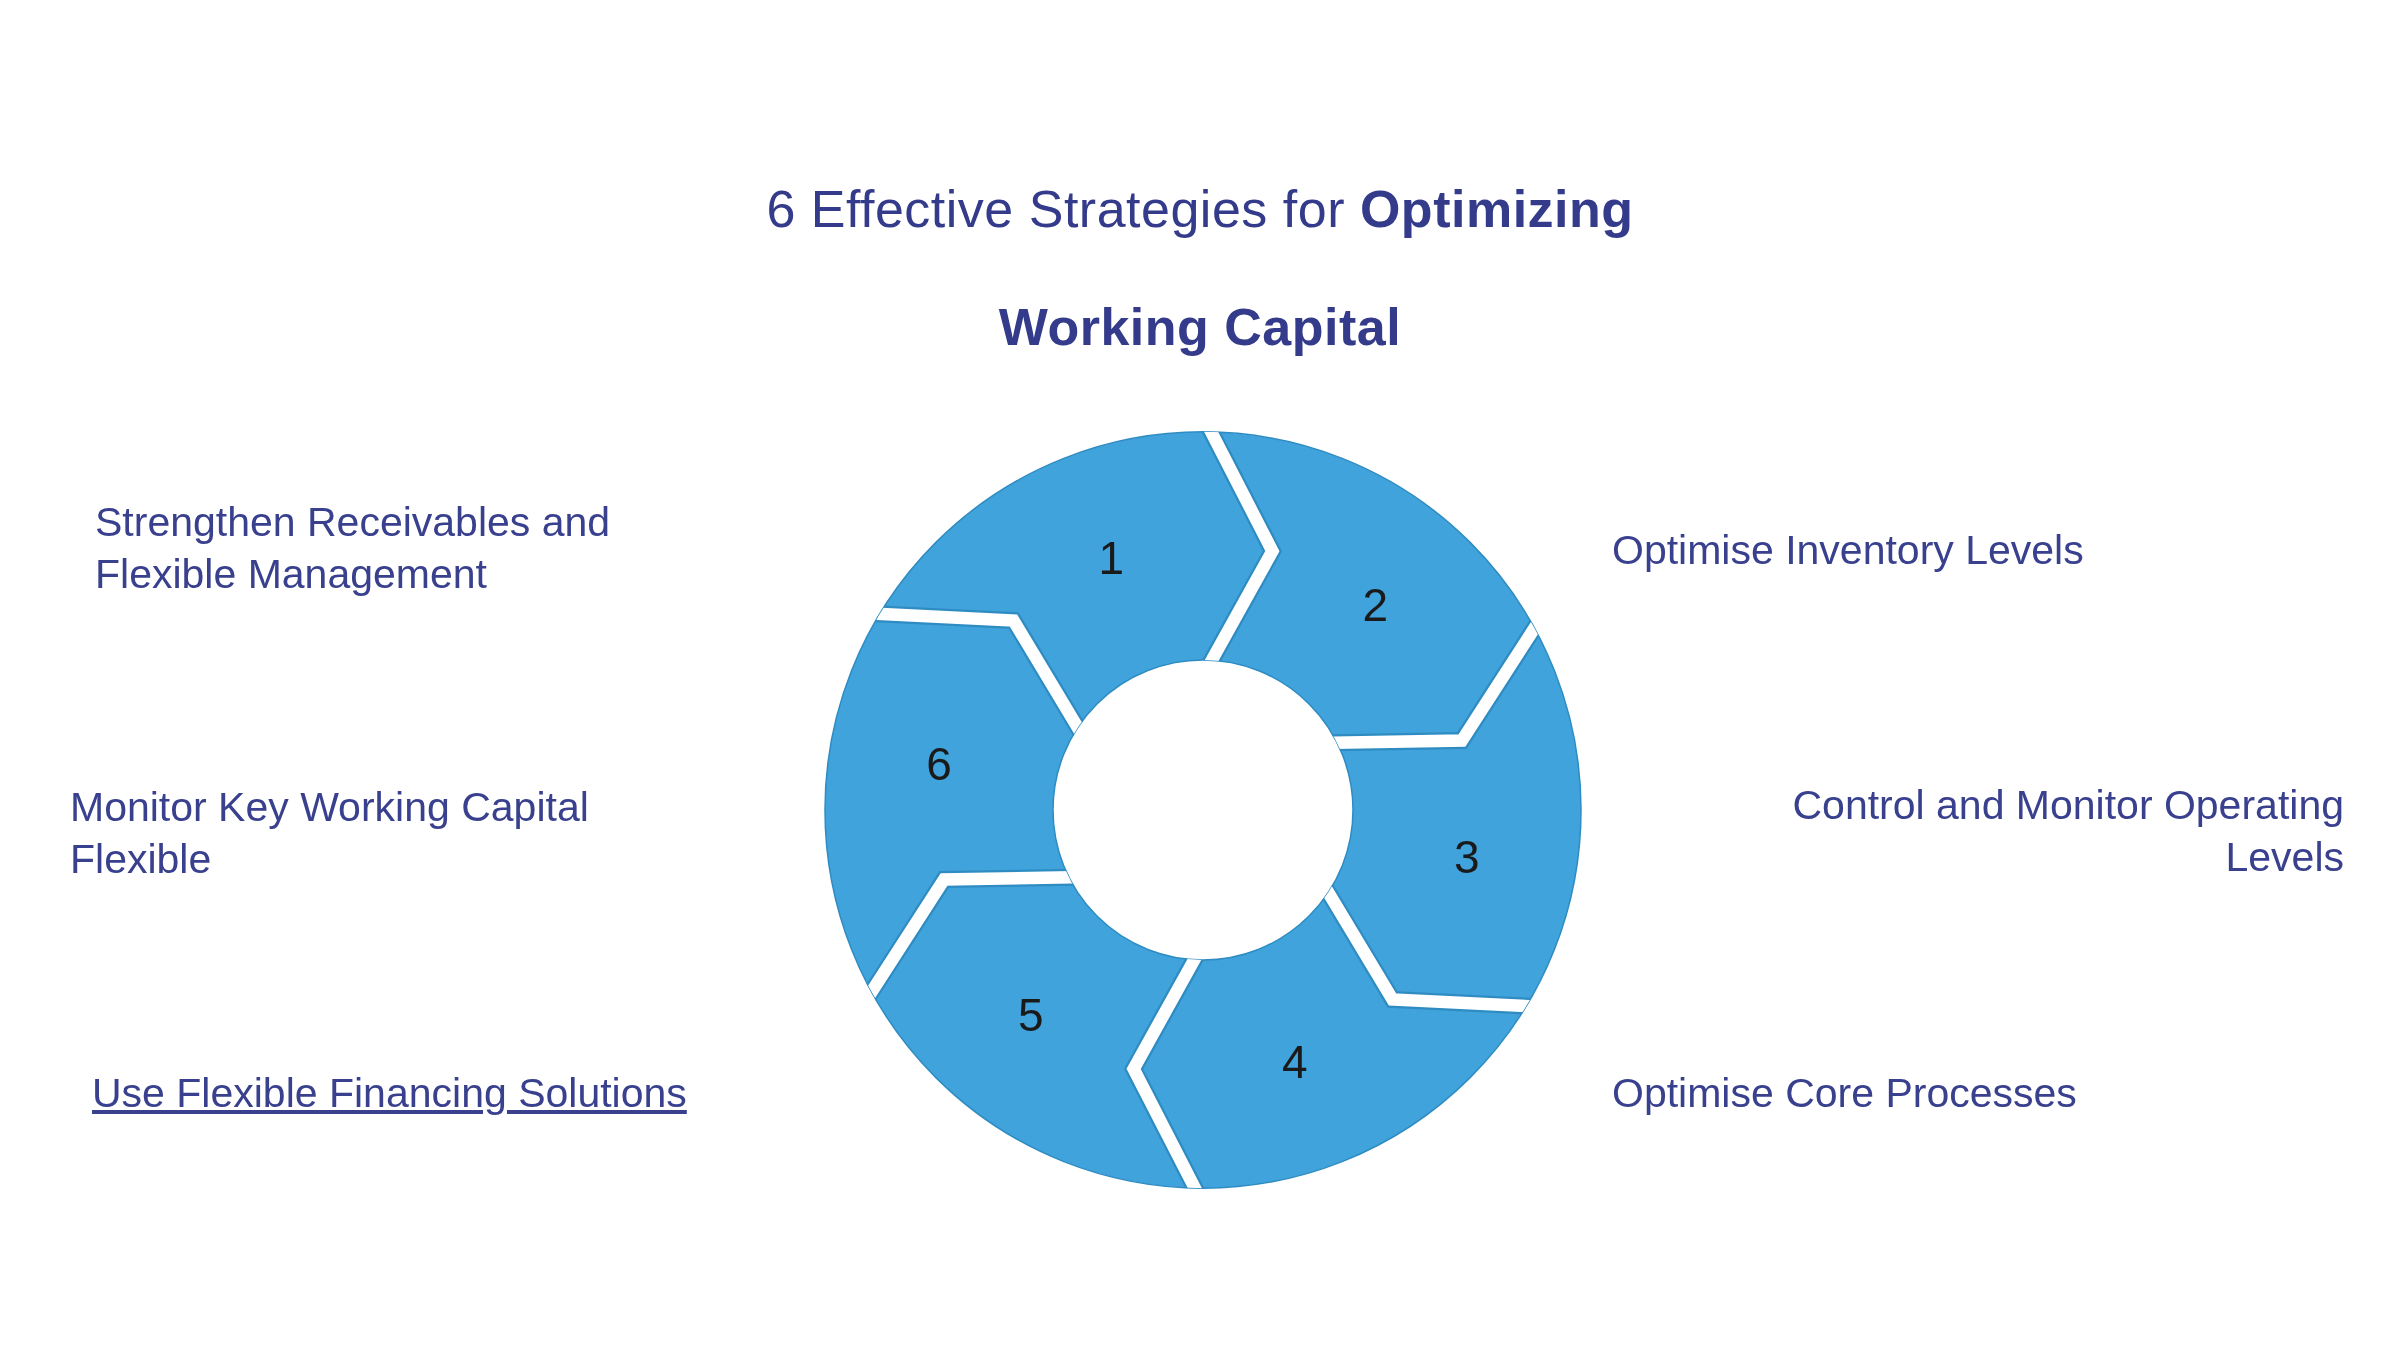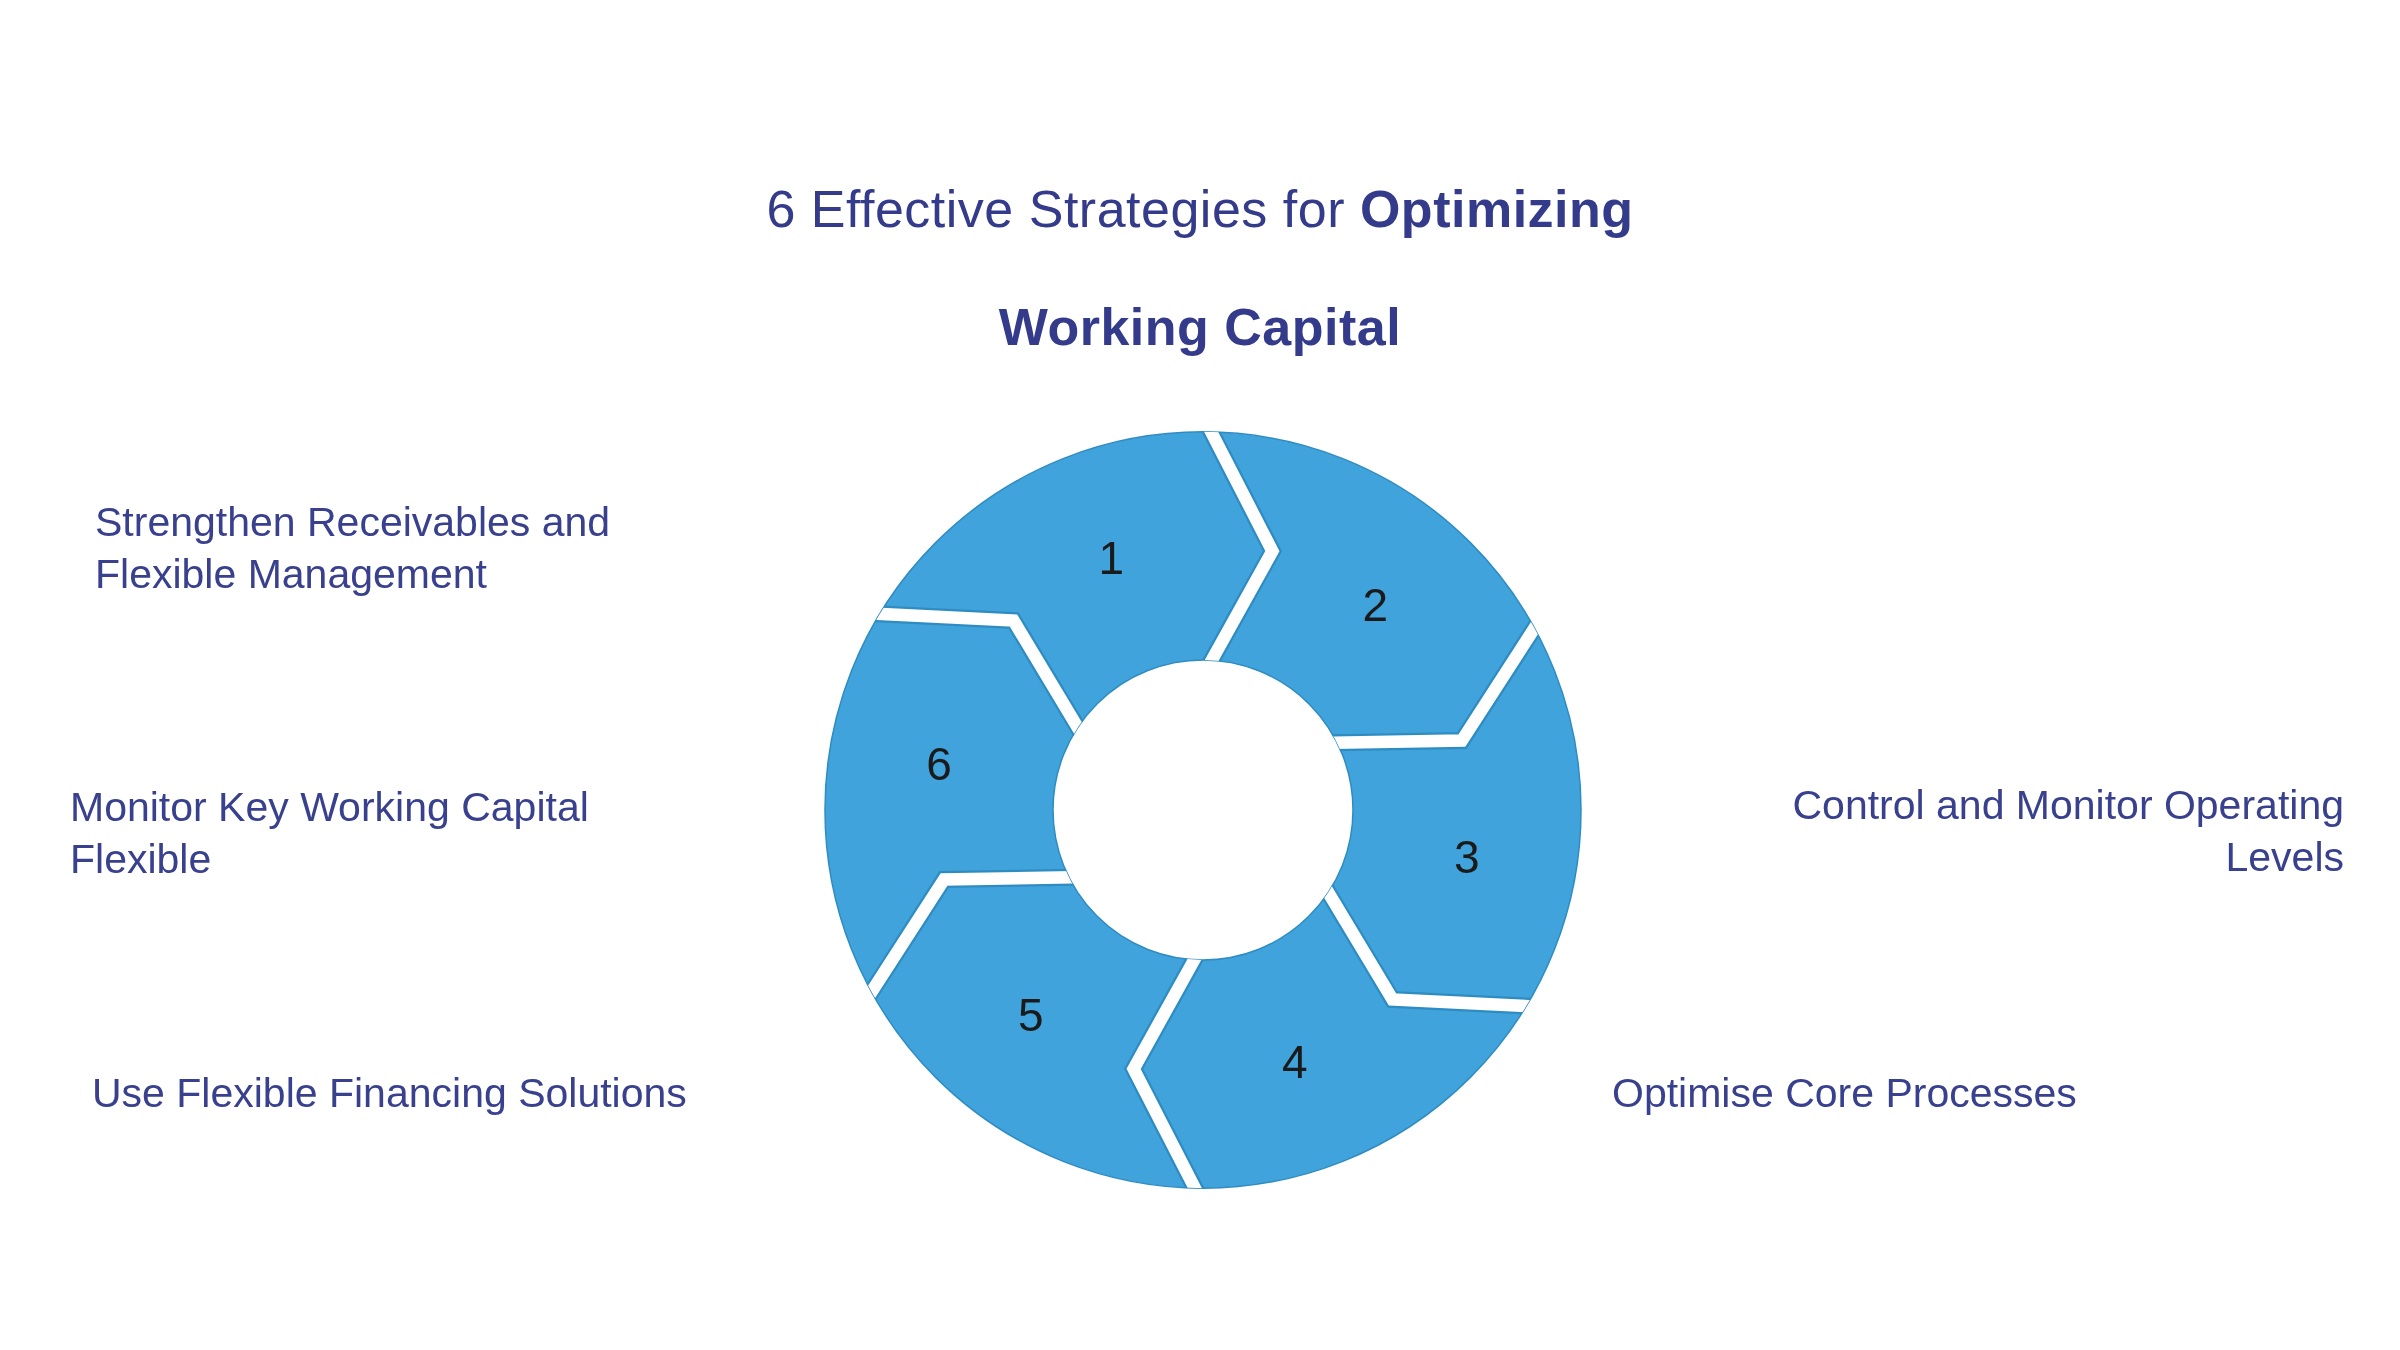--- a/index.html
+++ b/index.html
@@ -66,31 +66,34 @@
   <div class="title">
     <div><span>6 Effective Strategies for </span><span class="bold">Optimizing</span></div>
     <div class="bold">Working Capital</div>
   </div>
 
   <div class="label align-right" style="right:1605px;top:496px;">
     <span>Strengthen Receivables and</span>
     <span>Flexible Management</span>
   </div>
 
+  <div class="label align-left" style="left:1612px;top:524px;">
+    <span>Optimise Inventory Levels</span>
+  </div>
 
   <div class="label align-left" style="left:1644px;top:779px;text-align:right;">
     <span>Control and Monitor Operating</span>
     <span>Levels</span>
   </div>
 
   <div class="label align-left" style="left:1612px;top:1067px;">
     <span>Optimise Core Processes</span>
   </div>
 
-  <div class="label align-right" style="right:1608px;top:1067px;">
+  <div class="label align-right" style="right:1608px;top:1067px;text-decoration:underline;">
     <span>Use Flexible Financing Solutions</span>
   </div>
 
   <div class="label align-right" style="right:1630px;top:781px;">
     <span>Monitor Key Working Capital</span>
     <span>Flexible</span>
   </div>
 
   <svg class="cycle" viewBox="-380 -380 760 760">
     <defs>

